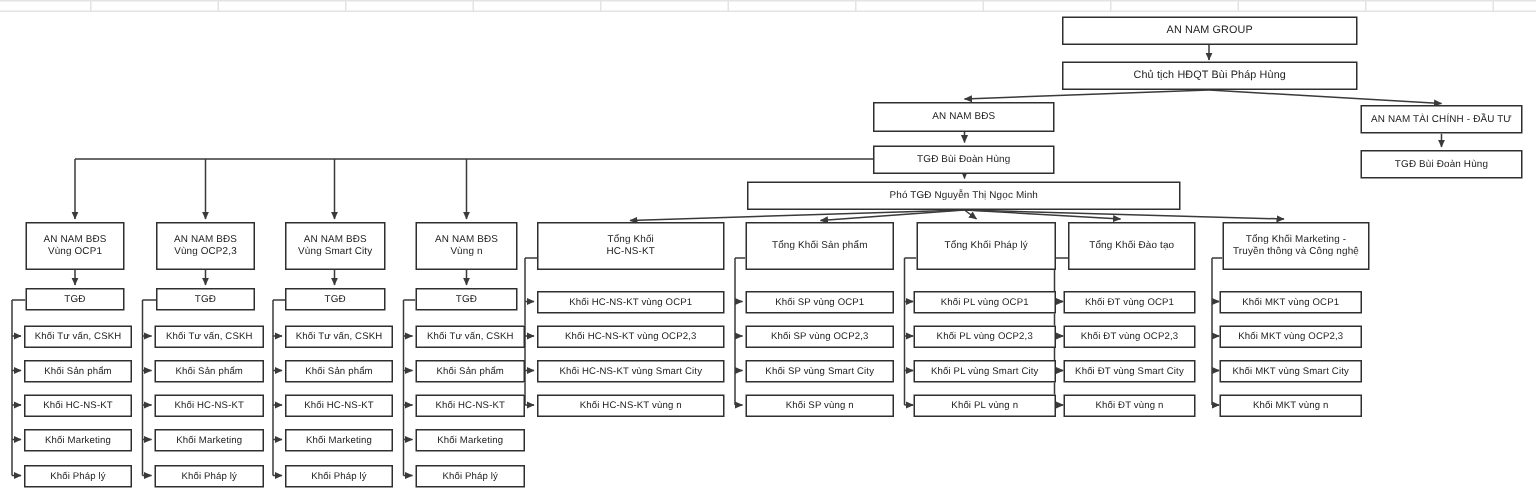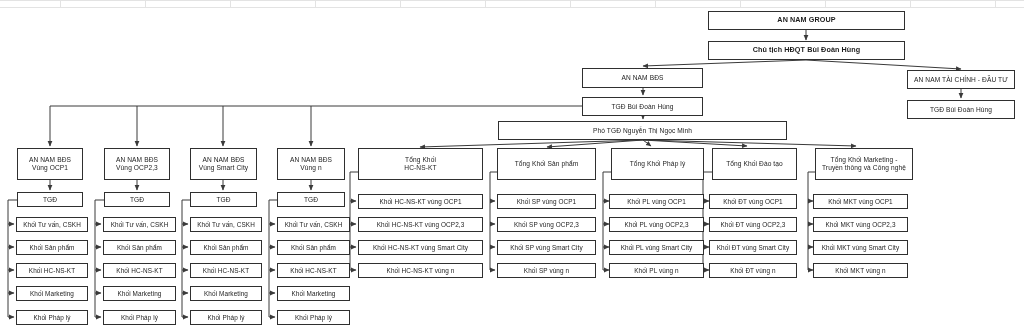--- a/index.html
+++ b/index.html
@@ -27,21 +27,21 @@
     display:flex;
     flex-direction:column;
     align-items:center;
     justify-content:center;
     text-align:center;
     line-height:1.18;
     letter-spacing:0.1px;
     padding:0 2px;
   }
   .box .ln{display:block;white-space:nowrap;}
-  .t-top{font-size:7.2px;font-weight:bold;}
+  .t-top{font-size:7.2px;}
   .t-unit{font-size:6.6px;}
   .t-head{font-size:6.6px;}
   .t-item{font-size:6.4px;}
   .t-tgd{font-size:6.6px;}
 </style>
 </head>
 <body>
 
 <div id="canvas">
 
@@ -162,21 +162,21 @@
       <path d="M808,247 L813,247" marker-end="url(#ah)"></path>
       <path d="M808,270 L813,270" marker-end="url(#ah)"></path>
     </g>
   </svg>
 
   <div class="box t-top" style="left:708px;top:11px;width:197px;height:19px;">
     <span class="ln">AN NAM GROUP</span>
   </div>
 
   <div class="box t-top" style="left:708px;top:41px;width:197px;height:19px;">
-    <span class="ln">Chủ tịch HĐQT Bùi Đoàn Hùng</span>
+    <span class="ln">Chủ tịch HĐQT Bùi Pháp Hùng</span>
   </div>
 
   <div class="box t-unit" style="left:582px;top:68px;width:121px;height:20px;">
     <span class="ln">AN NAM BĐS</span>
   </div>
 
   <div class="box t-unit" style="left:582px;top:97px;width:121px;height:19px;">
     <span class="ln">TGĐ Bùi Đoàn Hùng</span>
   </div>
 

